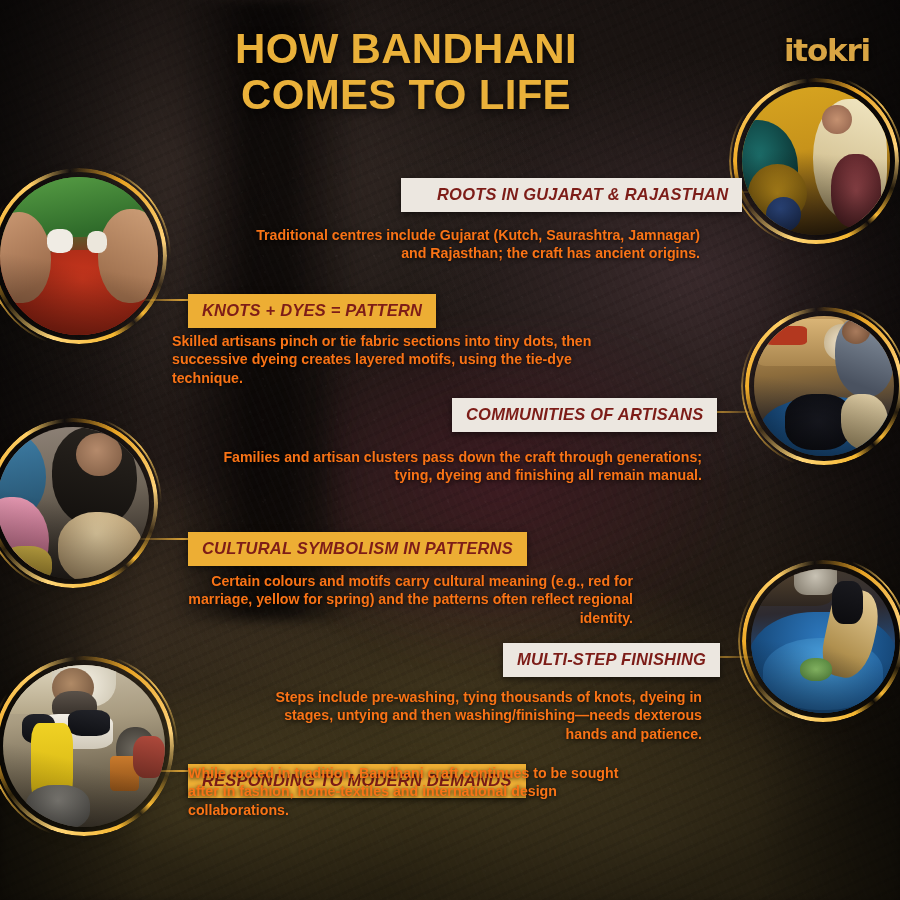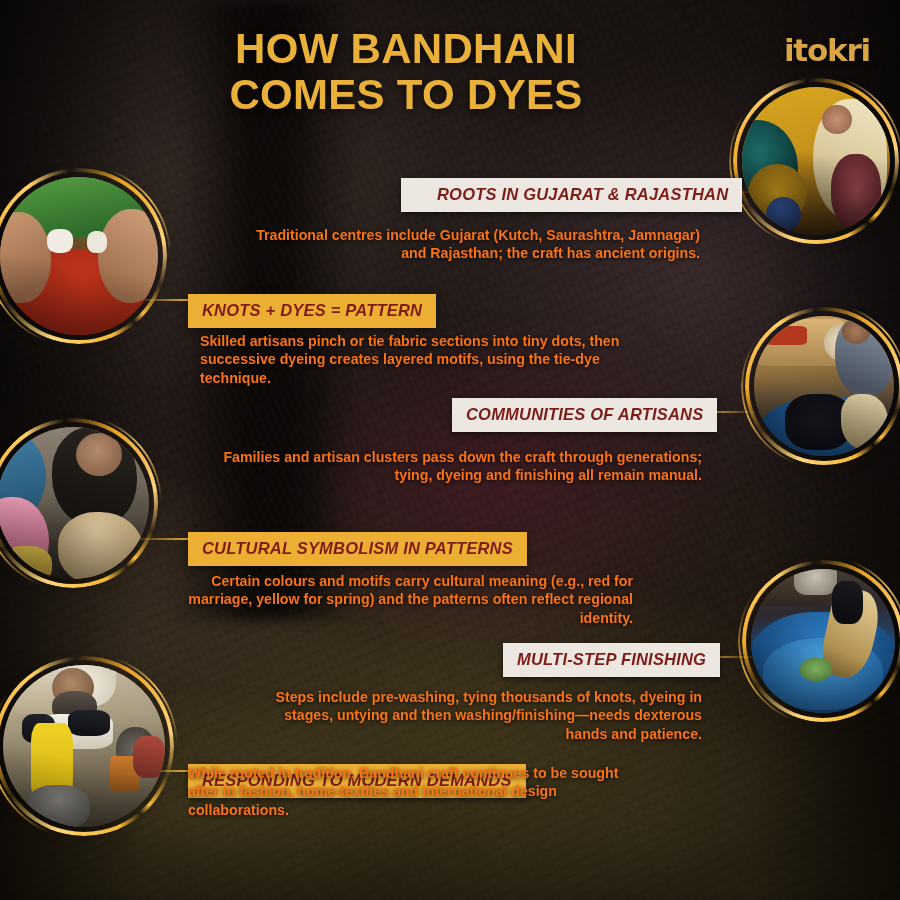--- a/index.html
+++ b/index.html
@@ -143,21 +143,21 @@
   <div class="bg-layer bg-base"></div>
   <div class="bg-dark-col"></div>
   <div class="bg-maroon"></div>
   <div class="bg-khaki"></div>
   <div class="bg-cloth"></div>
   <div class="bg-grain"></div>
   <div class="bg-layer bg-vig"></div>
 
   <div id="title">
     <span>HOW BANDHANI</span>
-    <span class="l2">COMES TO DYES</span>
+    <span class="l2">COMES TO LIFE</span>
   </div>
   <div id="logo">itokri</div>
 
   <div class="conn fadeR" style="left:700px;top:191px;width:60px;"></div>
   <div class="conn fadeL" style="left:130px;top:299px;width:58px;"></div>
   <div class="conn fadeR" style="left:702px;top:411px;width:56px;"></div>
   <div class="conn fadeL" style="left:128px;top:538px;width:60px;"></div>
   <div class="conn fadeR" style="left:698px;top:656px;width:62px;"></div>
   <div class="conn fadeL" style="left:130px;top:770px;width:58px;"></div>
 
@@ -257,21 +257,21 @@
       <div class="sc" style="background:linear-gradient(195deg,rgba(0,0,0,0) 58%,rgba(0,0,0,.38));"></div>
     </div>
     <div class="ring"></div>
       <div class="ring2"></div>
   </div>
 
   <div class="label cream" style="left:401px;top:178px;padding-left:36px;">ROOTS IN GUJARAT &amp; RAJASTHAN</div>
   <div class="body-text ta-r" style="left:240px;top:226px;width:460px;">Traditional centres include Gujarat (Kutch, Saurashtra, Jamnagar) and Rajasthan; the craft has ancient origins.</div>
 
   <div class="label gold" style="left:188px;top:286px;">KNOTS + DYES = PATTERN</div>
-  <div class="body-text ta-l" style="left:200px;top:332px;width:455px;">Skilled artisans pinch or tie fabric sections into tiny dots, then successive dyeing creates layered motifs, using the tie-dye technique.</div>
+  <div class="body-text ta-l" style="left:172px;top:332px;width:455px;">Skilled artisans pinch or tie fabric sections into tiny dots, then successive dyeing creates layered motifs, using the tie-dye technique.</div>
 
   <div class="label cream" style="left:452px;top:398px;">COMMUNITIES OF ARTISANS</div>
   <div class="body-text ta-r" style="left:200px;top:448px;width:502px;">Families and artisan clusters pass down the craft through generations; tying, dyeing and finishing all remain manual.</div>
 
   <div class="label gold" style="left:188px;top:524px;">CULTURAL SYMBOLISM IN PATTERNS</div>
   <div class="body-text ta-l" style="left:188px;top:572px;width:445px;text-align:right;">Certain colours and motifs carry cultural meaning (e.g., red for marriage, yellow for spring) and the patterns often reflect regional identity.</div>
 
   <div class="label cream" style="left:503px;top:643px;">MULTI-STEP FINISHING</div>
   <div class="body-text ta-r" style="left:262px;top:688px;width:440px;">Steps include pre-washing, tying thousands of knots, dyeing in stages, untying and then washing/finishing—needs dexterous hands and patience.</div>
 

